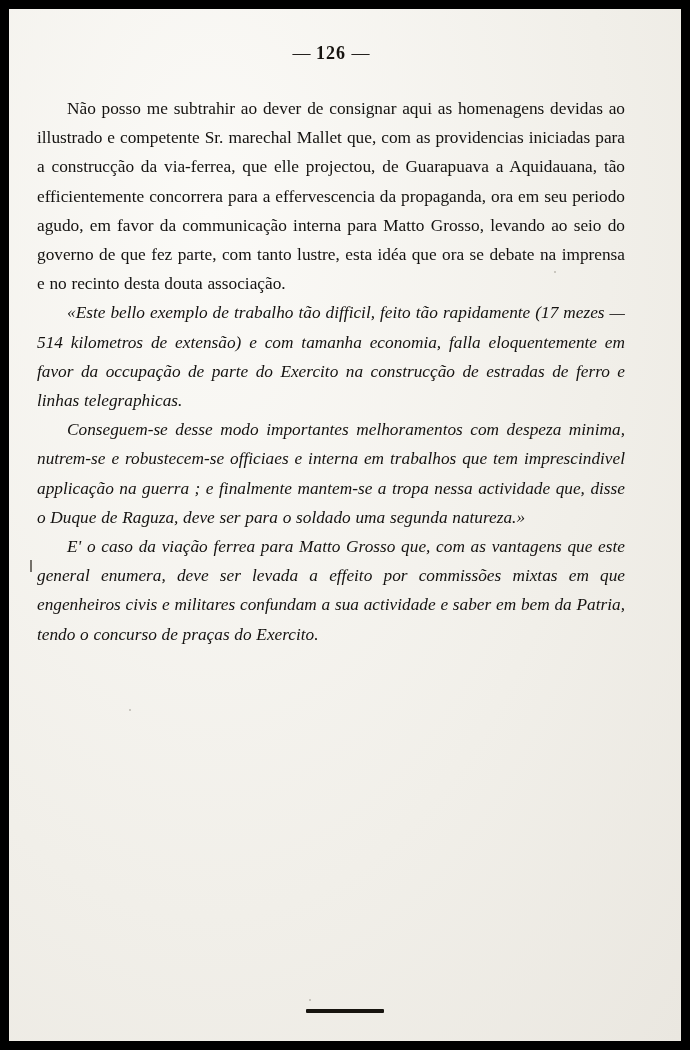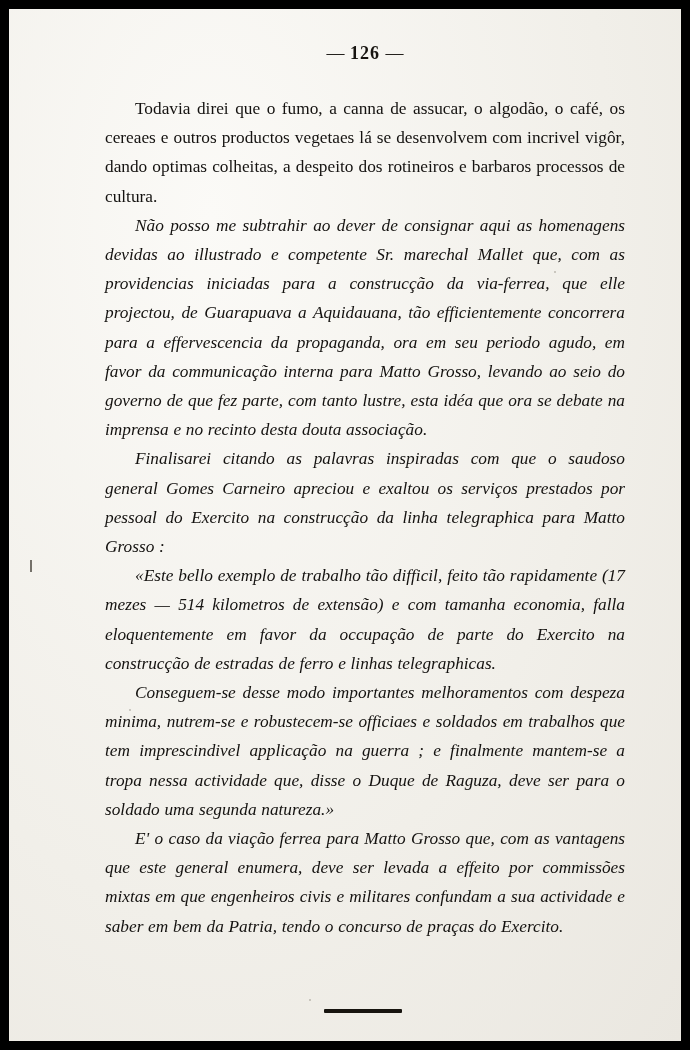--- a/index.html
+++ b/index.html
@@ -23,24 +23,23 @@
     overflow: hidden;
   }
   .paper {
     position: absolute;
     left: 0; top: 0; right: 0; bottom: 0;
     background:
       radial-gradient(ellipse at 30% 20%, #fbfaf7 0%, #f1efe9 60%, #eae7e0 100%);
   }
   .content {
     position: relative;
-    padding: 34px 56px 0 60px;
+    padding: 34px 56px 0 28px;
     box-sizing: border-box;
     height: 100%;
-    margin-left: 36px;
   }
   .folio {
     text-align: center;
     font-size: 18px;
     letter-spacing: 1px;
     color: #16130f;
     margin: 0 0 30px 0;
     font-weight: bold;
     font-family: "Liberation Serif", serif;
   }
@@ -109,24 +108,22 @@
   <div class="margin-tick"></div>
 
   <div class="content">
 
     <div class="folio">
       <span class="dash">—</span>
       <span>126</span>
       <span class="dash">—</span>
     </div>
 
-    <p class="par">Todavia direi que o fumo, a canna de assucar, o algodão, o café, os cereaes e outros productos vegetaes lá se desenvolvem com incrivel vigôr, dando optimas colheitas, a despeito dos rotineiros e barbaros processos de cultura.</p>
     <p class="par">Não posso me subtrahir ao dever de consignar aqui as homenagens devidas ao illustrado e competente Sr. marechal Mallet que, com as providencias iniciadas para a construcção da via-ferrea, que elle projectou, de Guarapuava a Aquidauana, tão efficientemente concorrera para a effervescencia da propaganda, ora em seu periodo agudo, em favor da communicação interna para Matto Grosso, levando ao seio do governo de que fez parte, com tanto lustre, esta idéa que ora se debate na imprensa e no recinto desta douta associação.</p>
-    <p class="par">Finalisarei citando as palavras inspiradas com que o saudoso general Gomes Carneiro apreciou e exaltou os serviços prestados por pessoal do Exercito na construcção da linha telegraphica para Matto Grosso :</p>
     <p class="par quote">«Este bello exemplo de trabalho tão difficil, feito tão rapidamente (17 mezes — 514 kilometros de extensão) e com tamanha economia, falla eloquentemente em favor da occupação de parte do Exercito na construcção de estradas de ferro e linhas telegraphicas.</p>
-    <p class="par">Conseguem-se desse modo importantes melhoramentos com despeza minima, nutrem-se e robustecem-se officiaes e soldados em trabalhos que tem imprescindivel applicação na guerra ; e finalmente mantem-se a tropa nessa actividade que, disse o Duque de Raguza, deve ser para o soldado uma segunda natureza.»</p>
+    <p class="par">Conseguem-se desse modo importantes melhoramentos com despeza minima, nutrem-se e robustecem-se officiaes e interna em trabalhos que tem imprescindivel applicação na guerra ; e finalmente mantem-se a tropa nessa actividade que, disse o Duque de Raguza, deve ser para o soldado uma segunda natureza.»</p>
     <p class="par">E' o caso da viação ferrea para Matto Grosso que, com as vantagens que este general enumera, deve ser levada a effeito por commissões mixtas em que engenheiros civis e militares confundam a sua actividade e saber em bem da Patria, tendo o concurso de praças do Exercito.</p>
 
     <div class="rule-wrap">
       <span class="rule"></span>
     </div>
   </div>
 </div>
 
 </body></html>

